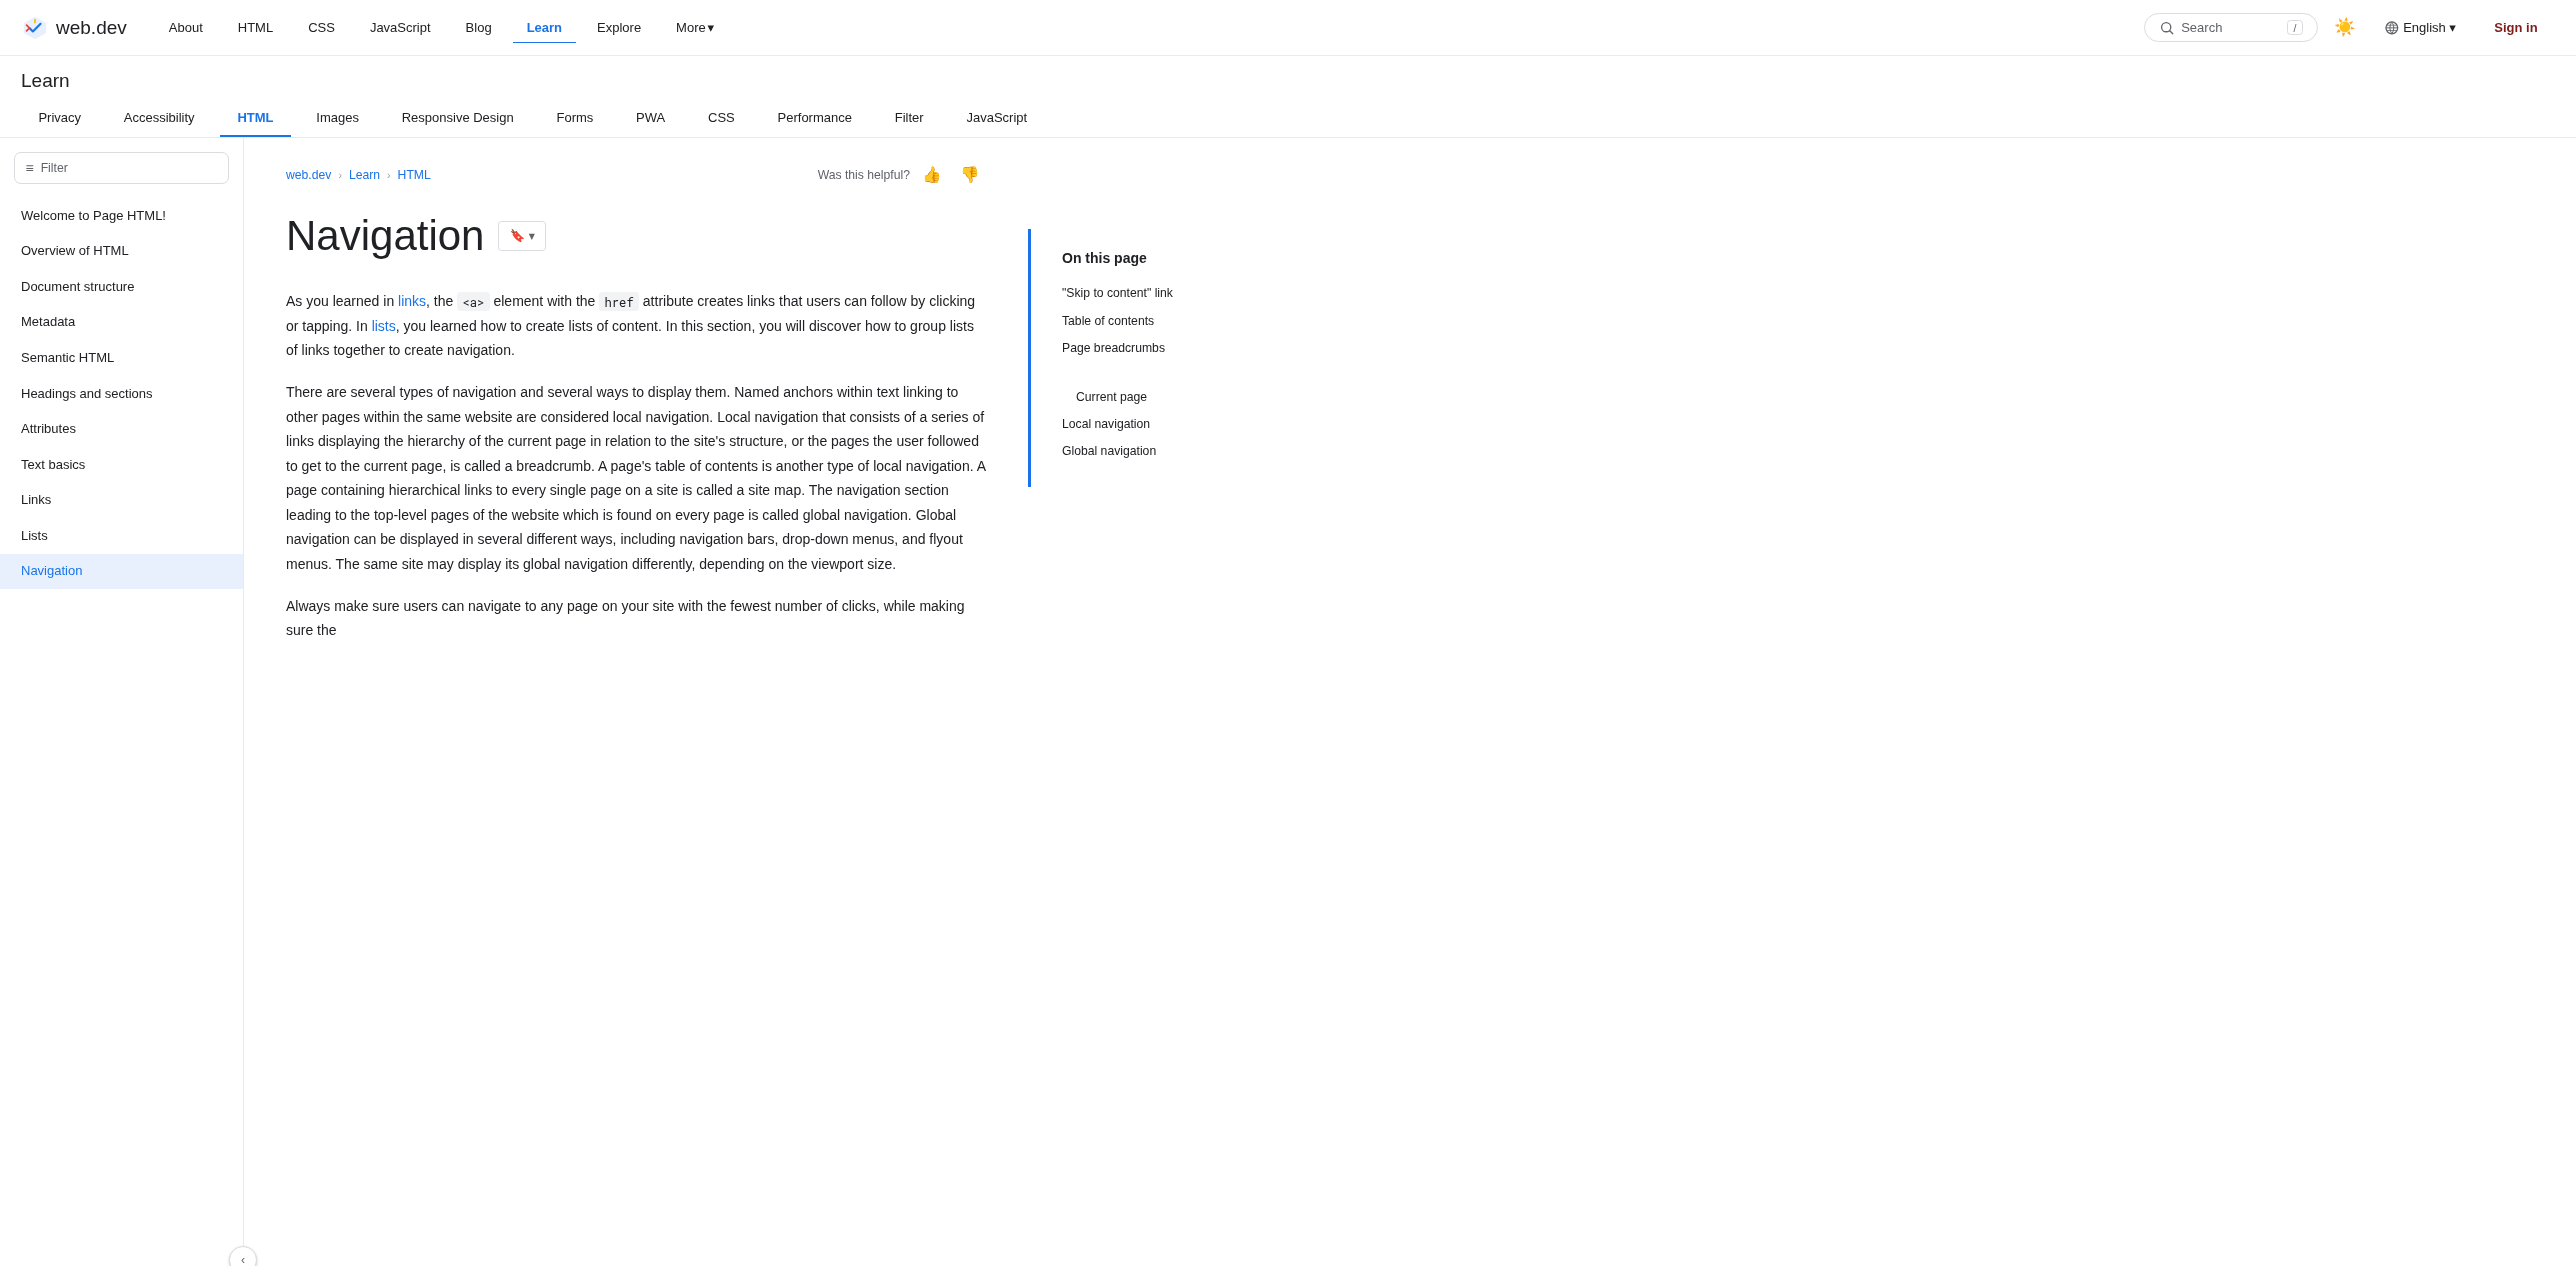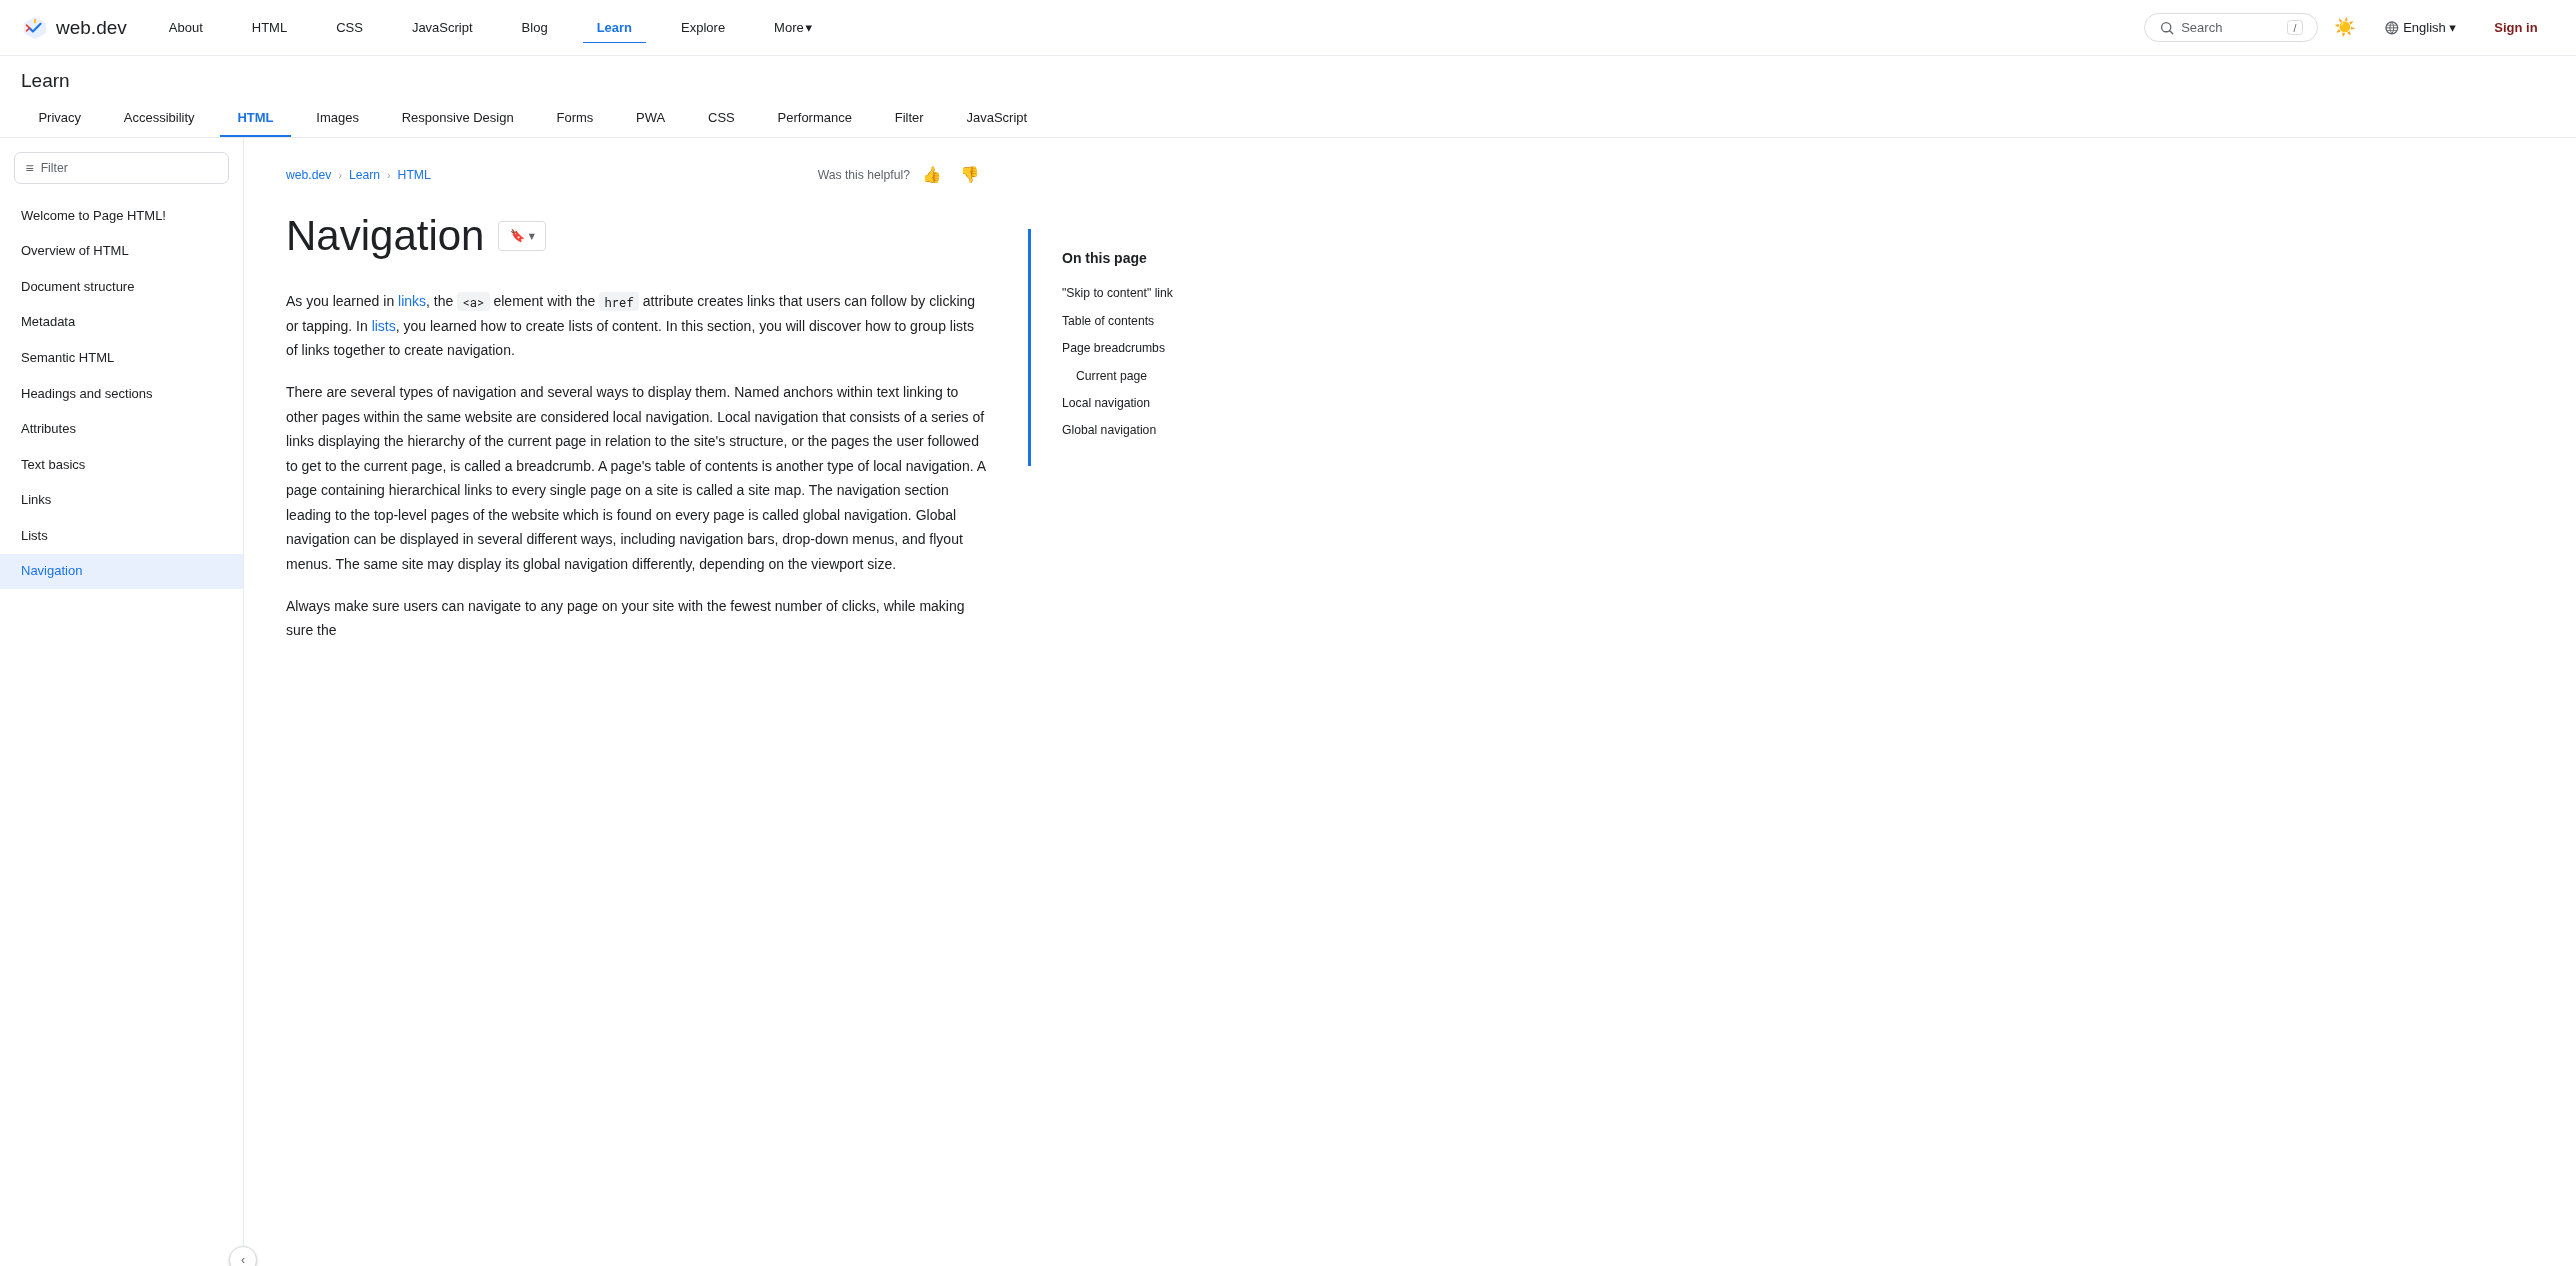--- a/index.html
+++ b/index.html
@@ -29,21 +29,21 @@
       height: 28px;
     }
     .logo-text {
       font-size: 19px;
       font-weight: 500;
       color: #202124;
     }
     .nav-links {
       display: flex;
       align-items: center;
-      gap: 21px;
+      gap: 7px;
       flex: 1;
     }
     .nav-link {
       padding: 7px 14px;
       font-size: 13px;
       color: #202124;
       text-decoration: none;
       border-radius: 3.5px;
       cursor: pointer;
     }
@@ -310,20 +310,21 @@
     .toc-list { list-style: none; }
     .toc-item {
       padding: 5.2px 0;
       font-size: 12.2px;
       color: #202124;
       cursor: pointer;
       line-height: 1.4;
     }
     .toc-item.sub {
       padding-left: 14px;
+      margin-top: 21px;
     }
     .toc-item a { text-decoration: none; color: inherit; }
 
     
     .right-panel-container {
       width: 244px;
       min-width: 244px;
       padding: 21px 0;
     }
 

